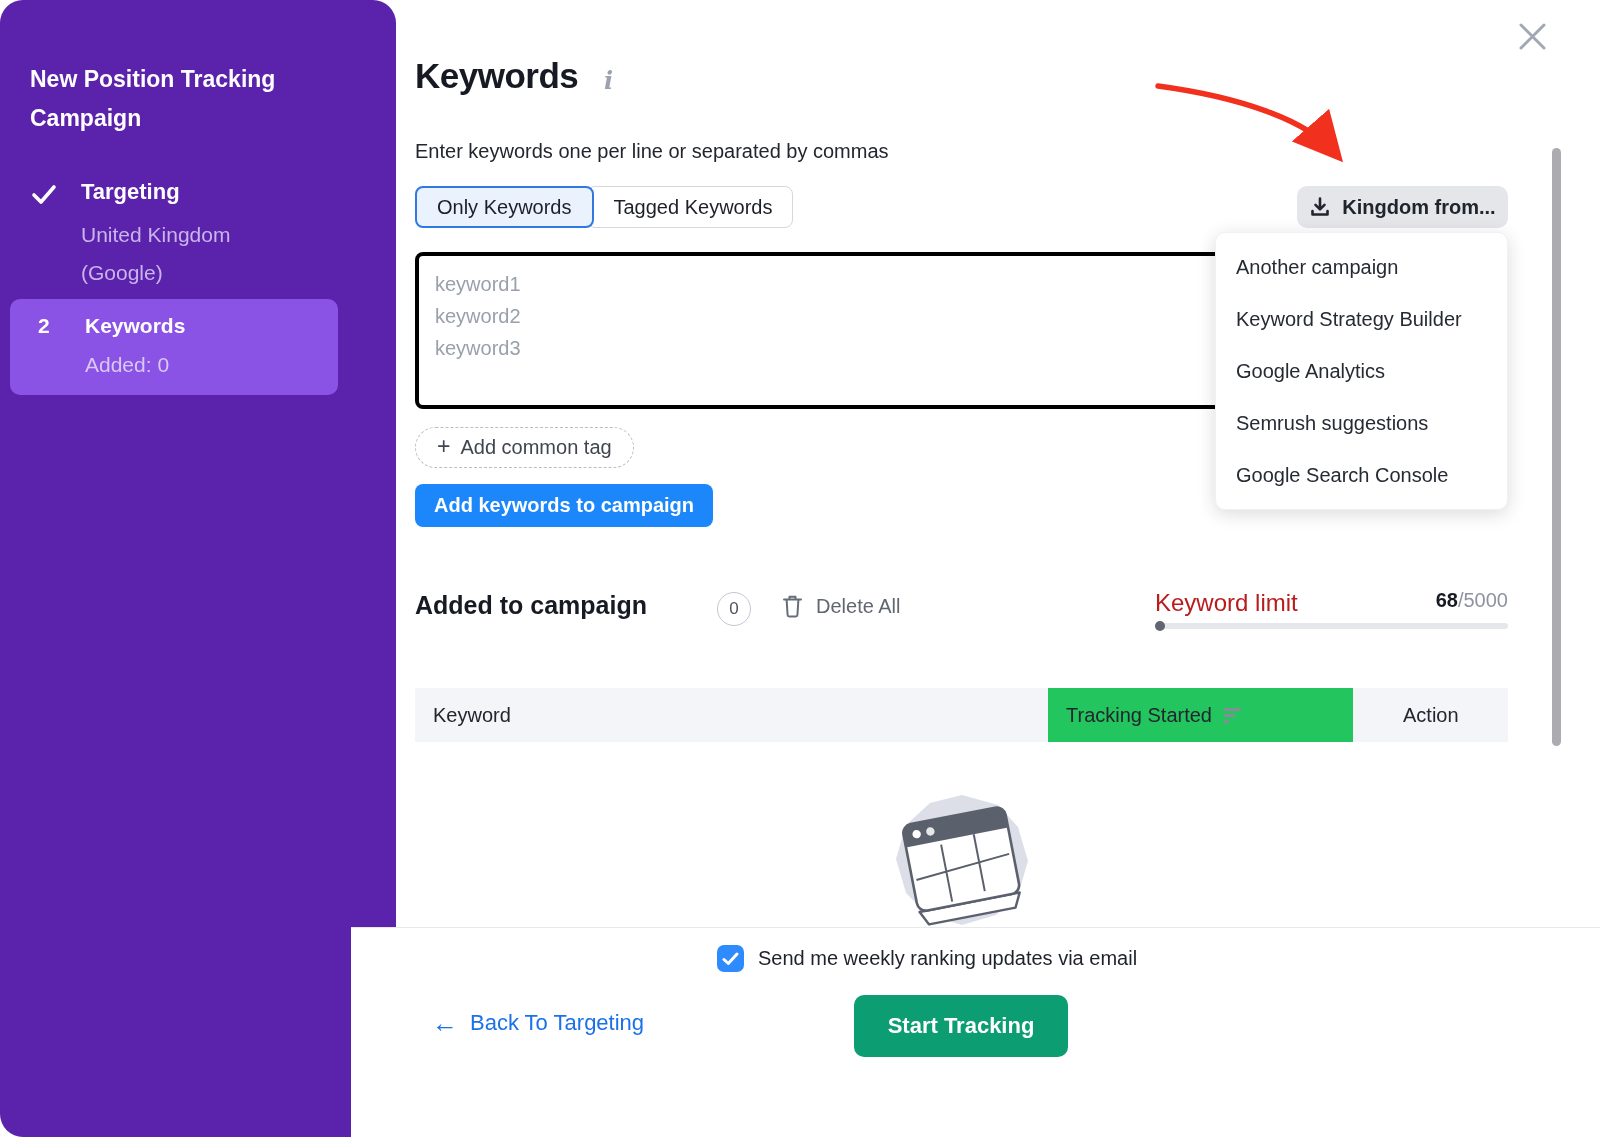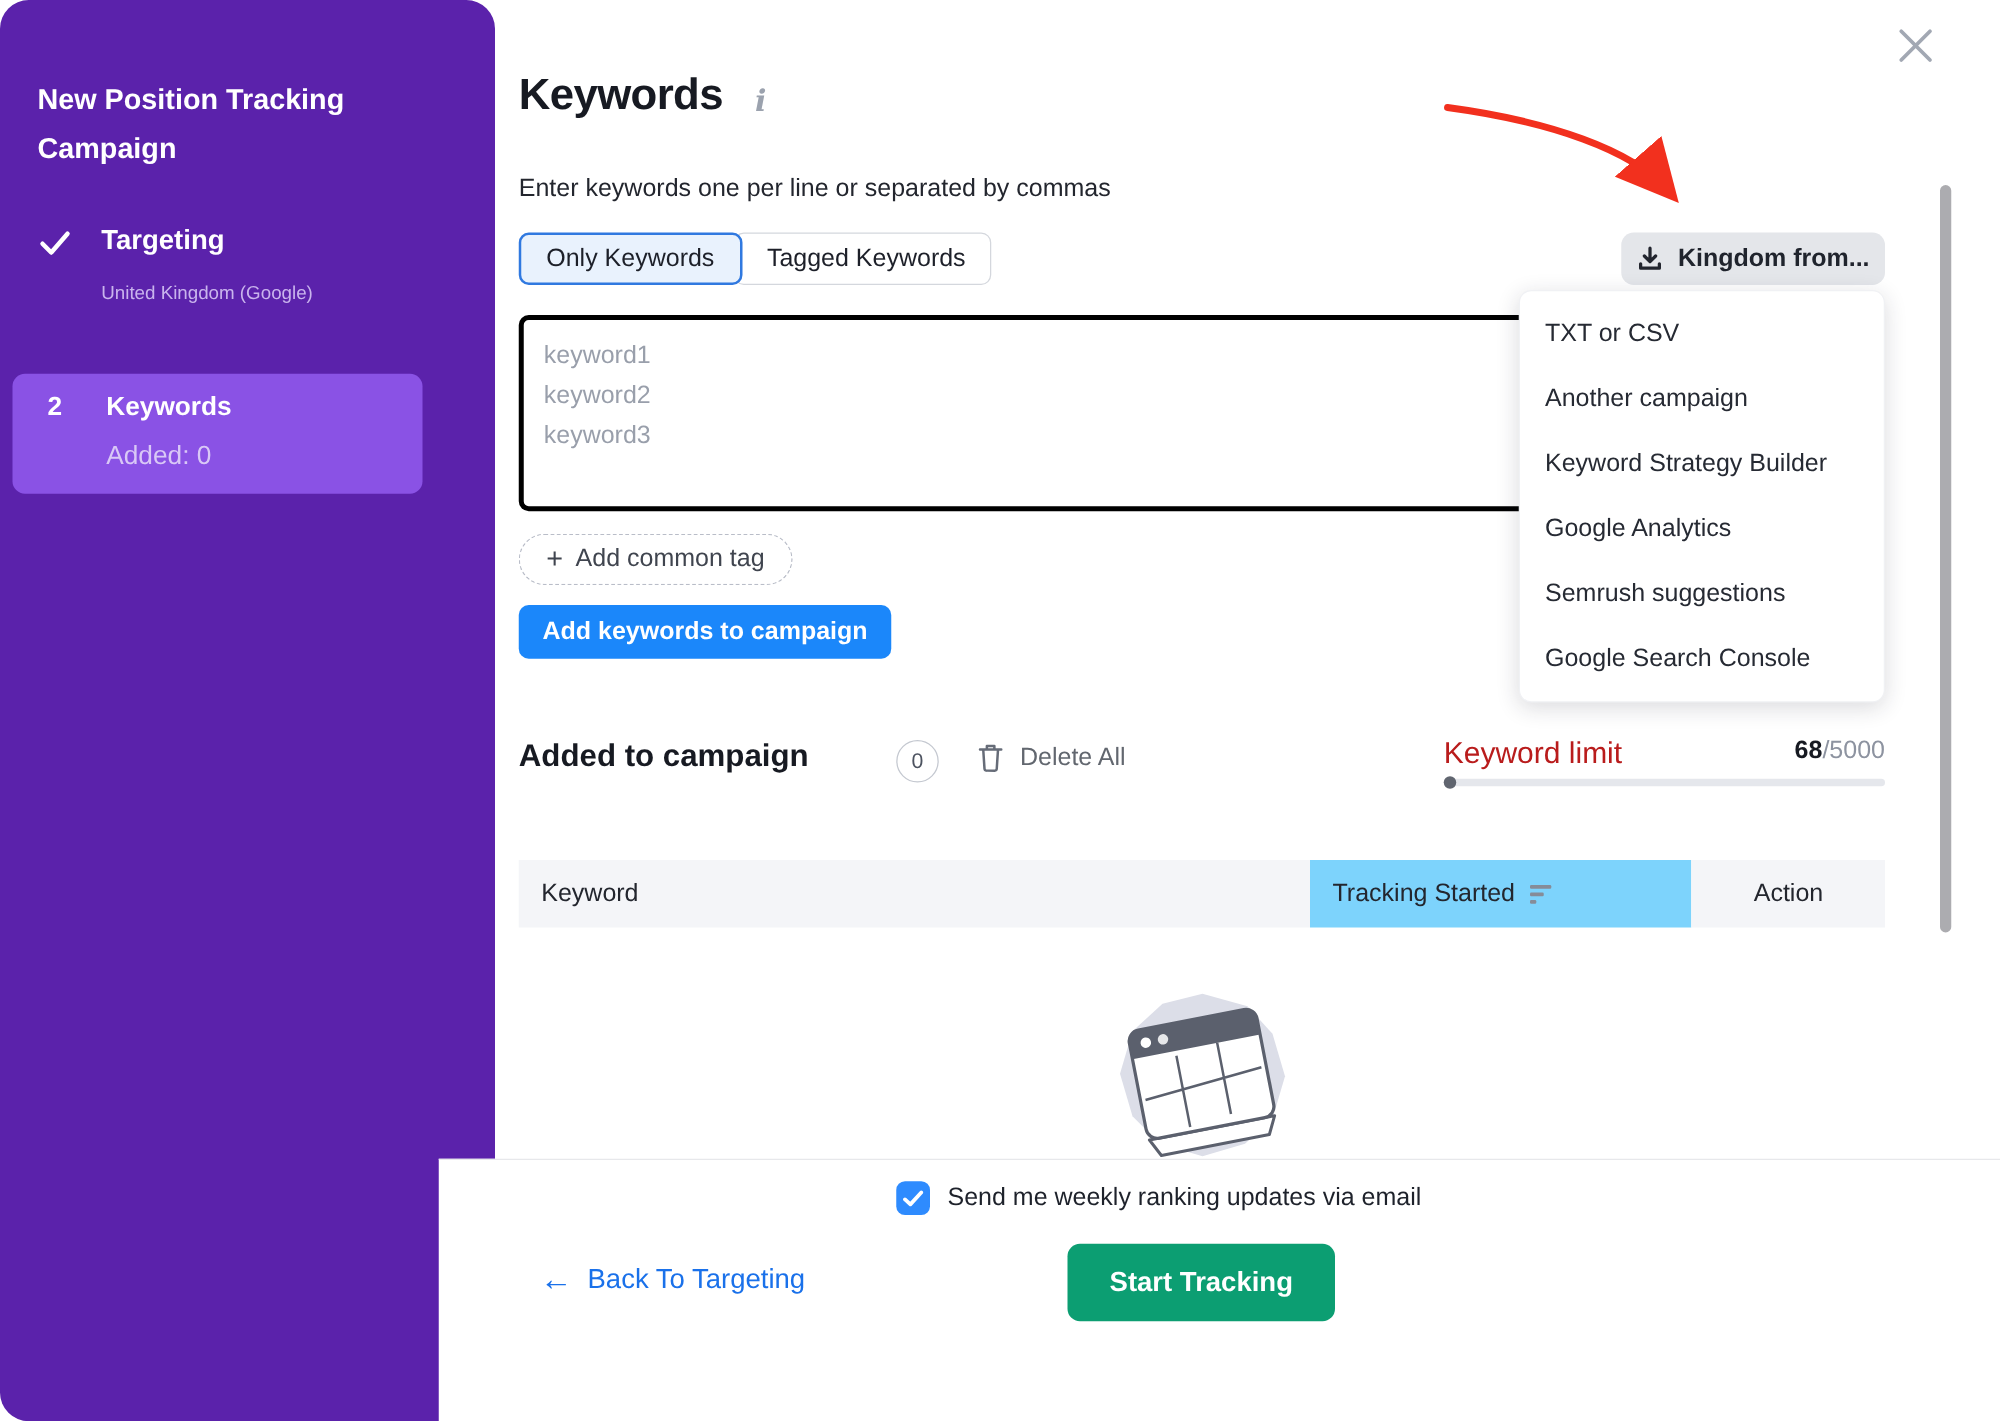--- a/index.html
+++ b/index.html
@@ -8,21 +8,21 @@
     position:relative; overflow:hidden; background:#ffffff;
     font-family:"Liberation Sans", sans-serif; color:#1b1e27;
   }
   .abs { position:absolute; }
 
   
   .sidebar { left:0; top:0; width:396px; height:1137px; background:#5b22ab;border-radius:23px; }
   .sb-title { left:30px; top:60px; width:300px; color:#ffffff; font-size:23px; font-weight:700; line-height:39px; }
   .sb-check { left:31px; top:181px; }
   .sb-step-label { left:81px; top:179px; color:#ffffff; font-size:22px; font-weight:700; }
-  .sb-step-sub { left:81px; top:216px; width:230px; color:#c9b4ed; font-size:15px; line-height:38px; }
+  .sb-step-sub { left:81px; top:216px; width:230px; color:#c9b4ed; font-size:21px; line-height:38px; }
   .sb-active { left:10px; top:299px; width:328px; height:96px; background:#8a52e5; border-radius:10px; }
   .sb-num { left:38px; top:314px; color:#ffffff; font-size:21px; font-weight:700; }
   .sb-active-label { left:85px; top:314px; color:#ffffff; font-size:21px; font-weight:700; }
   .sb-active-sub { left:85px; top:353px; color:#d9c8f6; font-size:21px; }
 
   
   .close-btn { left:1512px; top:16px; width:40px; height:40px; cursor:pointer; display:flex; align-items:center; justify-content:center; }
   .page-title { left:415px; top:56px; font-size:35px; font-weight:800; color:#171a22; letter-spacing:-0.5px; }
   .info-glyph { left:604px; top:66px; font-family:"DejaVu Serif", serif; font-style:italic; font-weight:700; font-size:24px; color:#9ba2ae; }
   .subtitle { left:415px; top:140px; font-size:20px; color:#23262e; }
@@ -61,21 +61,21 @@
   .limit-value { left:1300px; top:589px; width:208px; text-align:right; font-size:20px; }
   .limit-value b { color:#171a22; font-weight:700; }
   .limit-value span { color:#8d93a0; }
   .limit-track { left:1155px; top:623px; width:353px; height:6px; background:#e5e7ec; border-radius:3px; cursor:pointer; }
   .limit-dot { left:1155px; top:621px; width:10px; height:10px; background:#60656f; border-radius:50%; }
 
   
   .thead { left:415px; top:688px; width:1093px; height:54px; display:flex; }
   .th { display:flex; align-items:center; padding-left:18px; font-size:20px; color:#23262e; }
   .th-keyword { width:633px; background:#f4f5f8; }
-  .th-tracking { width:305px; background:#7dd3fc; cursor:pointer; }
+  .th-tracking { width:305px; background:#22c55e; cursor:pointer; }
   .th-action { width:155px; background:#f4f5f8; padding-left:50px; }
   .sort-icon { margin-left:12px; display:flex; flex-direction:column; gap:3px; }
   .sort-icon i { display:block; height:3px; background:#868c98; border-radius:1px; }
   .sort-icon i:nth-child(1){ width:17px; } .sort-icon i:nth-child(2){ width:11px; } .sort-icon i:nth-child(3){ width:5px; }
 
   
   .empty-illustration { left:886px; top:783px; z-index:1; }
 
   
   .footer { left:351px; top:927px; width:1249px; height:210px; background:#ffffff; border-top:1px solid #e7e8eb; z-index:2; }
@@ -206,21 +206,20 @@
 </div>
 
 <div class="abs back-link">
   <span class="arrow">←</span>
   <span class="txt">Back To Targeting</span>
 </div>
 
 <button class="abs start-btn">Start Tracking</button>
 
 <div class="abs dropdown">
-  <div class="dd-item">TXT or CSV</div>
   <div class="dd-item">Another campaign</div>
   <div class="dd-item">Keyword Strategy Builder</div>
   <div class="dd-item">Google Analytics</div>
   <div class="dd-item">Semrush suggestions</div>
   <div class="dd-item">Google Search Console</div>
 </div>
 
 <svg class="abs arrow-overlay">
   <defs>
     <marker id="ah" markerWidth="9" markerHeight="9" refX="6.5" refY="4.5" orient="auto">

